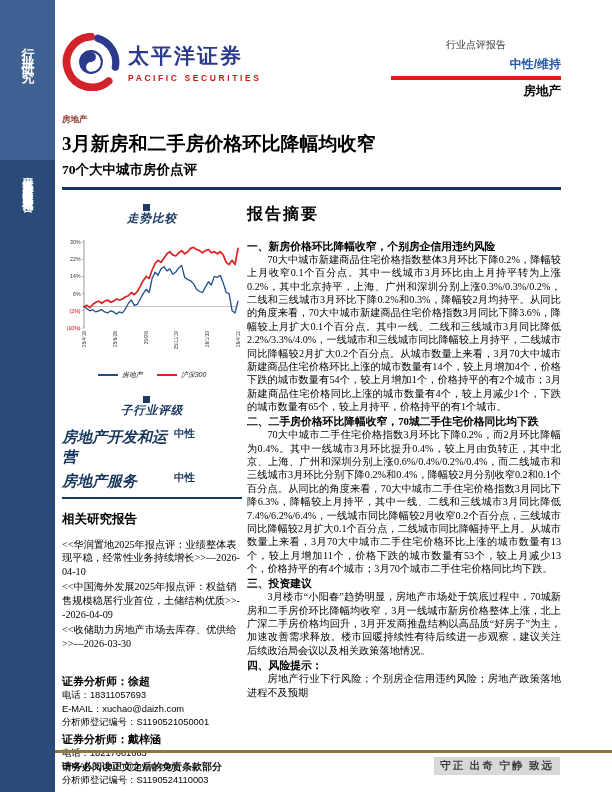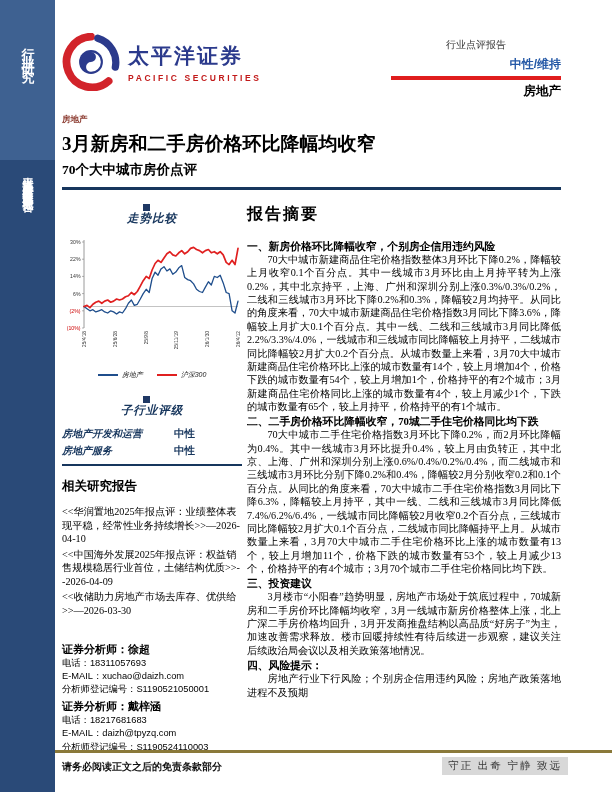--- a/index.html
+++ b/index.html
@@ -51,21 +51,21 @@
   .sq { width:7px; height:7px; background:#1F3864; margin-right:12px; flex:0 0 7px; }
   .sec-head-label { font-size:11.5px; font-weight:bold; font-style:italic; color:#17365D;
     font-family:"Liberation Serif","DejaVu Serif",serif; letter-spacing:1px; }
   .chart-wrap { margin-top:10px; }
   .legend { display:flex; justify-content:center; gap:14px; margin-top:2px; align-items:center; }
   .legend-item { display:flex; align-items:center; }
   .legend-line { width:20px; height:2px; margin-right:4px; }
   .legend-label { font-size:7px; font-style:italic; color:#222; }
   .ratings { margin-top:9px; }
   .rating-row { display:flex; margin-bottom:3px; }
-  .rating-name { width:112px; font-size:10px; font-weight:bold; font-style:italic; color:#17365D;
+  .rating-name { width:112px; font-size:15px; font-weight:bold; font-style:italic; color:#17365D;
     line-height:1.35; font-family:"Liberation Serif","DejaVu Serif",serif; }
   .rating-val { font-size:10.5px; font-weight:bold; color:#17365D; font-family:"Liberation Serif","DejaVu Serif",serif; }
   .thin-navy { height:2px; background:#17365D; margin-top:6px; }
   .related-title { margin-top:12px; font-size:12.5px; font-weight:bold; color:#000;
     font-family:"Liberation Serif","DejaVu Serif",serif; }
   .report-list { margin-top:10px; }
   .report-item { font-size:10.2px; line-height:1.33; margin-bottom:2px; color:#000;
     font-family:"Liberation Serif","DejaVu Serif",serif; }
   .analysts { margin-top:24px; }
   .analyst { margin-bottom:2px; }
@@ -76,22 +76,22 @@
     font-family:"Liberation Serif","DejaVu Serif",serif; }
   .summary-body { margin-top:14px; }
   .s-head { font-size:10.8px; font-weight:bold; line-height:1.3; margin-top:1px;
     font-family:"Liberation Serif","DejaVu Serif",serif; }
   .s-para { font-size:10.2px; line-height:1.31; text-align:justify; text-indent:2em;
     font-family:"Liberation Serif","DejaVu Serif",serif; }
   
   .footer-line { position:absolute; left:55px; right:0; top:750px; height:2.5px; background:#8A793A; }
   .footer-disclaimer { position:absolute; left:62px; top:760px; font-size:10px; font-weight:bold; color:#111;
     font-family:"Liberation Serif","DejaVu Serif",serif; }
-  .footer-motto { position:absolute; right:44px; top:757px; background:#D8D8D8; color:#3A3A3A;
-    font-size:10.5px; font-weight:normal; letter-spacing:2px; padding:2px 6px;
+  .footer-motto { position:absolute; right:52px; top:757px; background:#D8D8D8; color:#3A3A3A;
+    font-size:10.5px; font-weight:bold; letter-spacing:2px; padding:2px 6px;
     font-family:"Liberation Serif","DejaVu Serif",serif; }
 </style>
 </head>
 <body>
 
 <div class="sidebar">
   <div class="sidebar-top">
     <span class="vtext industry">行业研究</span>
   </div>
   <div class="sidebar-bottom">

